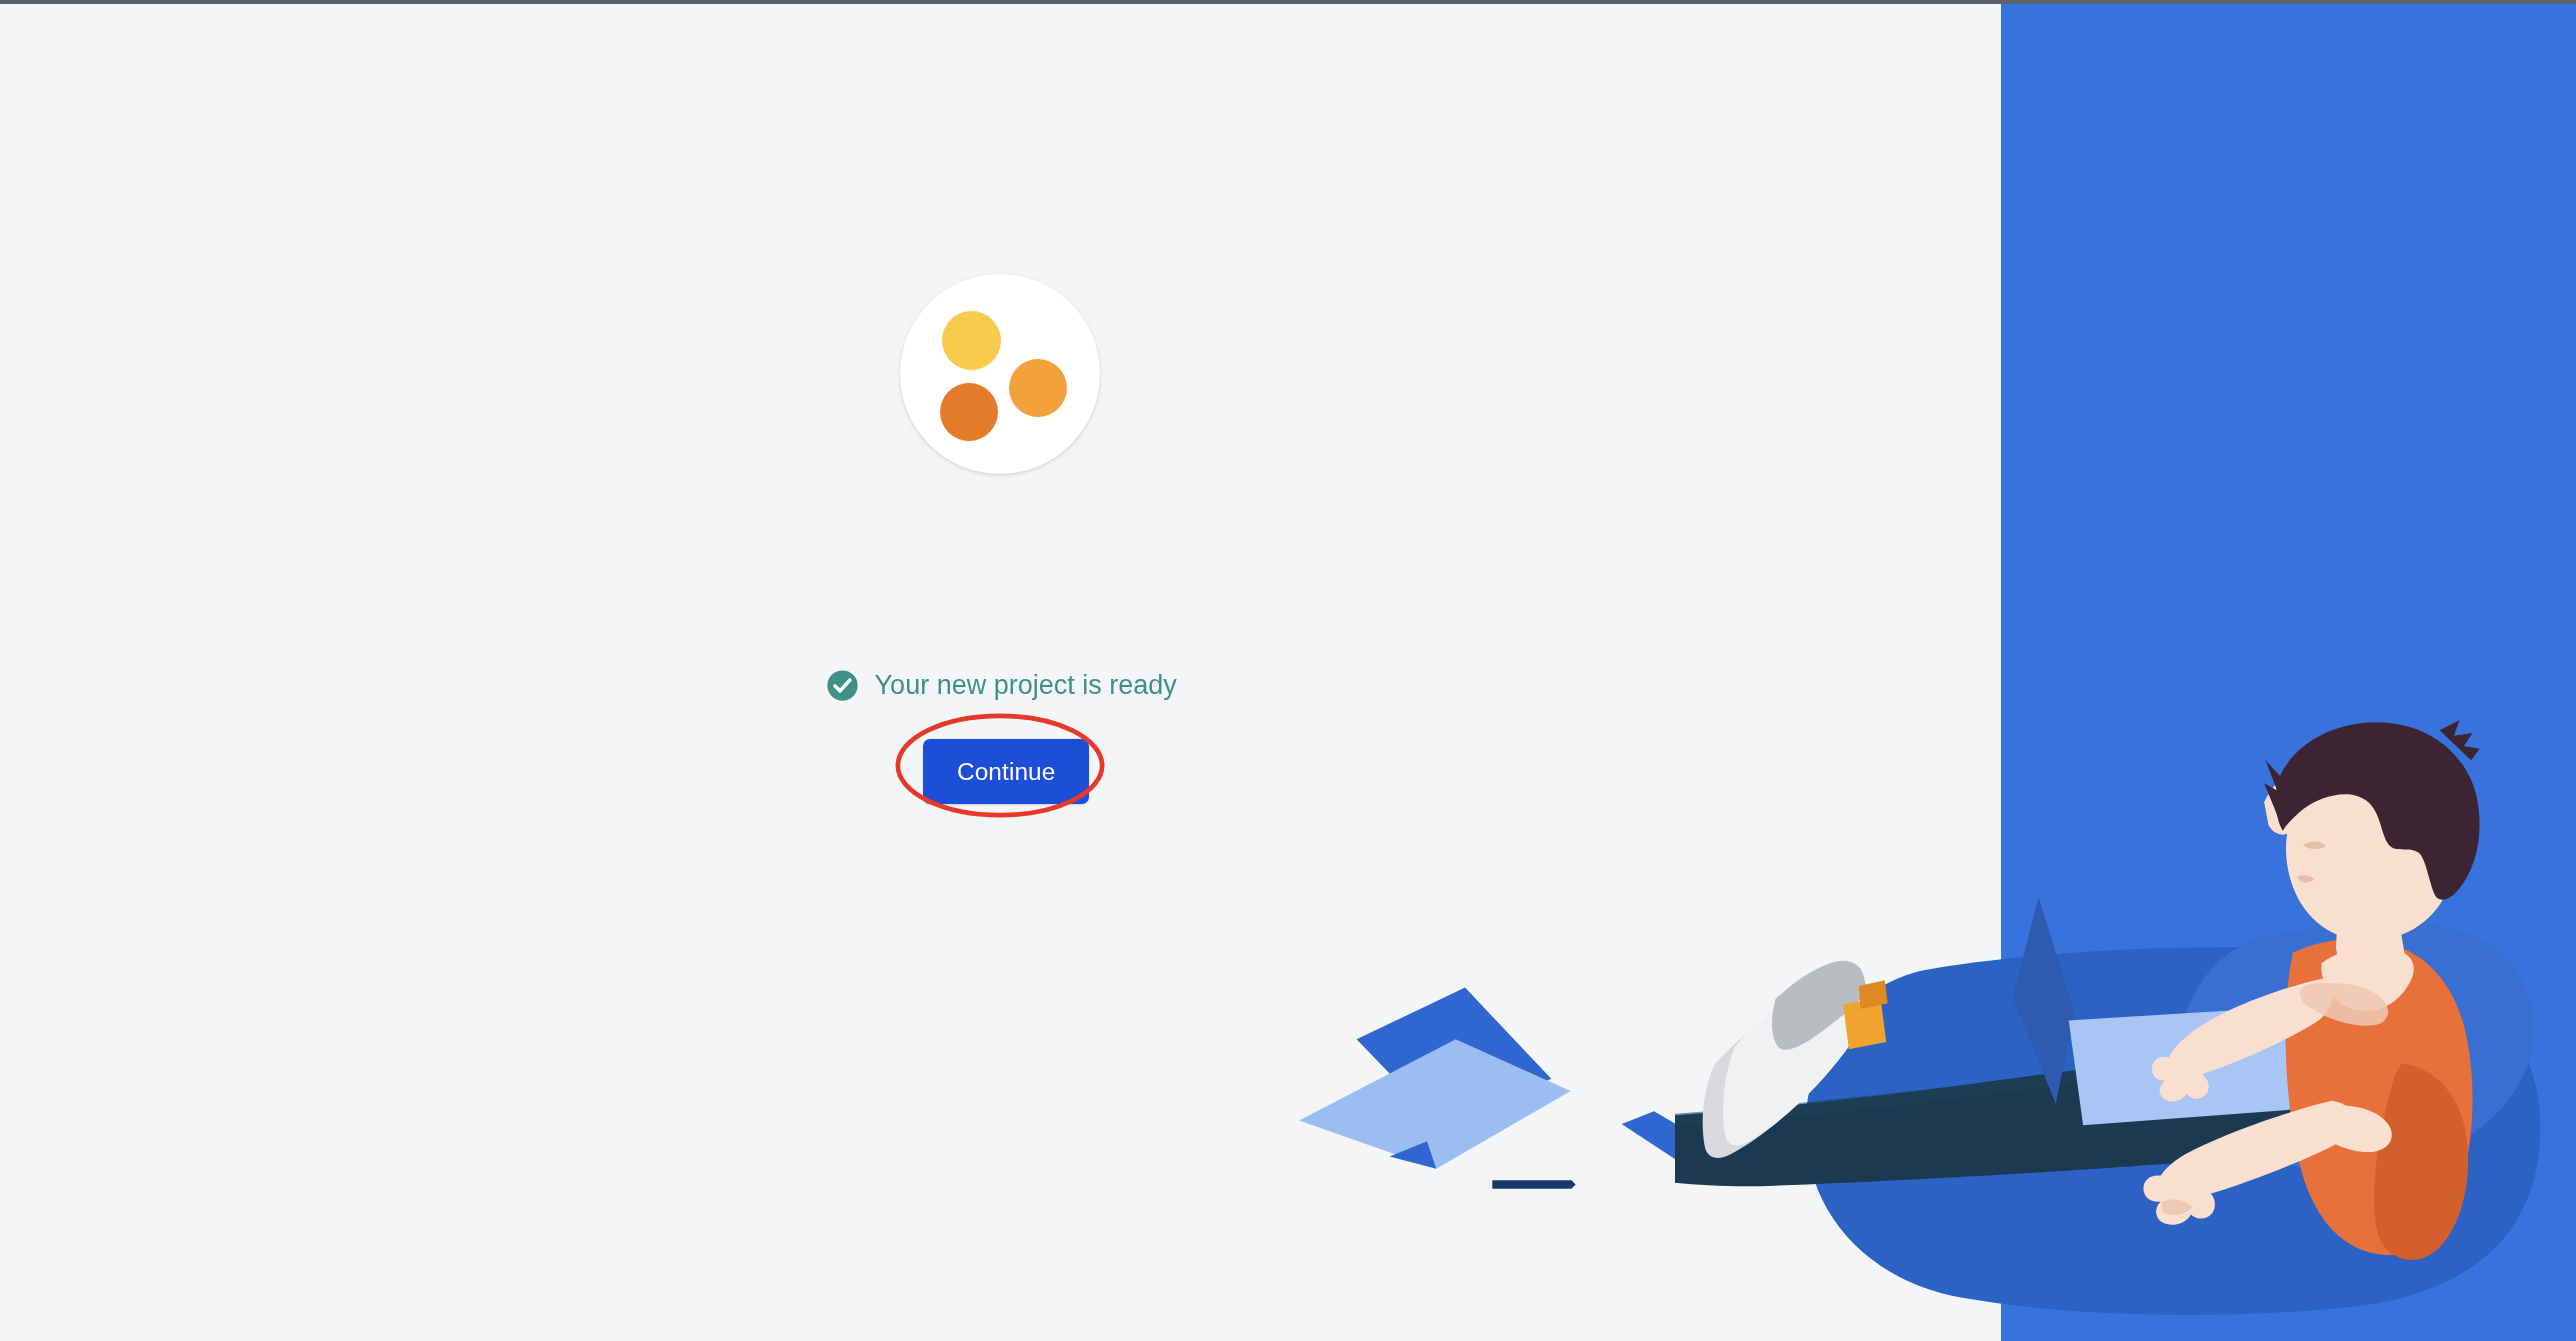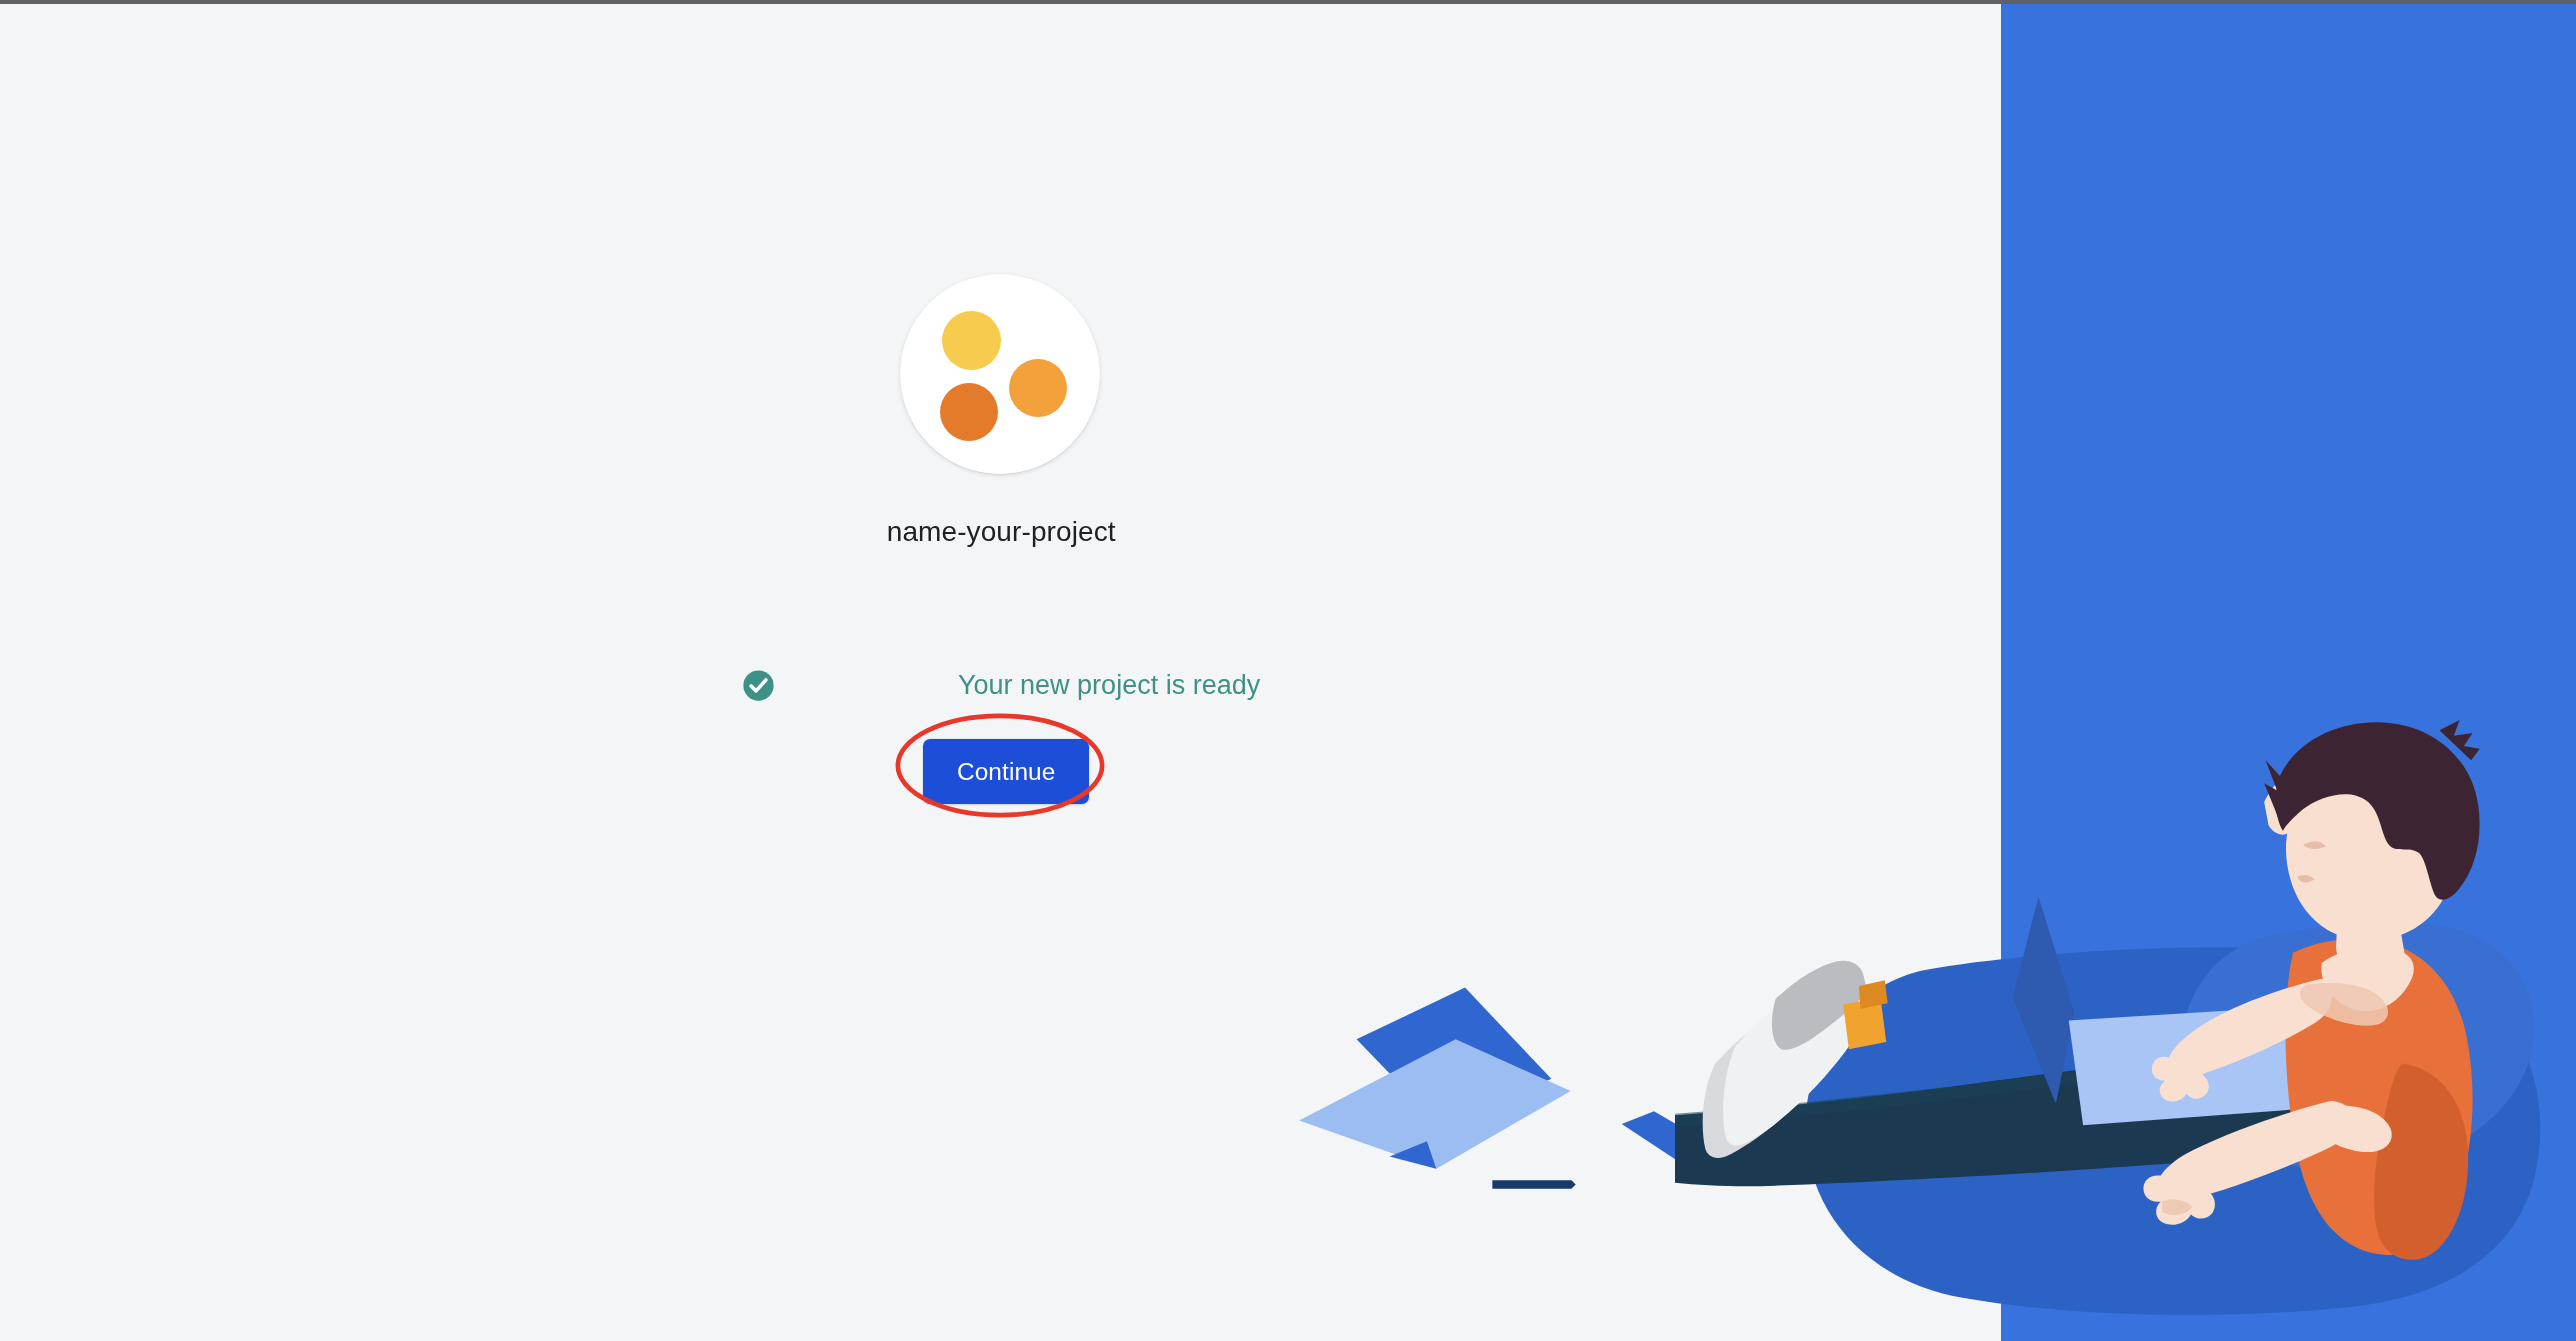--- a/index.html
+++ b/index.html
@@ -88,21 +88,21 @@
     pointer-events: auto;
   }
 
   .status-row {
     position: absolute;
     left: 740px;
     top: 665px;
     width: 518px;
     display: flex;
     align-items: center;
-    justify-content: space-between;
+    justify-content: center;
     gap: 16px;
     pointer-events: auto;
   }
   .check-icon {
     width: 33px; height: 33px; flex: 0 0 auto;
     display: block;
   }
   .status-text {
     font-size: 27px;
     line-height: 33px;
@@ -168,21 +168,20 @@
   <div class="content-pane">
 
     <div class="onboard">
 
       <div class="logo-circle">
         <span class="dot dot-yellow"></span>
         <span class="dot dot-orange"></span>
         <span class="dot dot-deep"></span>
       </div>
 
-      <div class="project-name">name-your-project</div>
 
       <div class="status-row">
         <svg class="check-icon" viewBox="0 0 24 24">
           <circle cx="12" cy="12" r="11" fill="#3e9187"></circle>
           <path d="M6.6 12.3 L10.2 15.9 L17.4 8.0" fill="none" stroke="#ffffff" stroke-width="2.6" stroke-linecap="round" stroke-linejoin="round"></path>
         </svg>
         <span class="status-text">Your new project is ready</span>
       </div>
 
       <button class="continue-btn">Continue</button>

